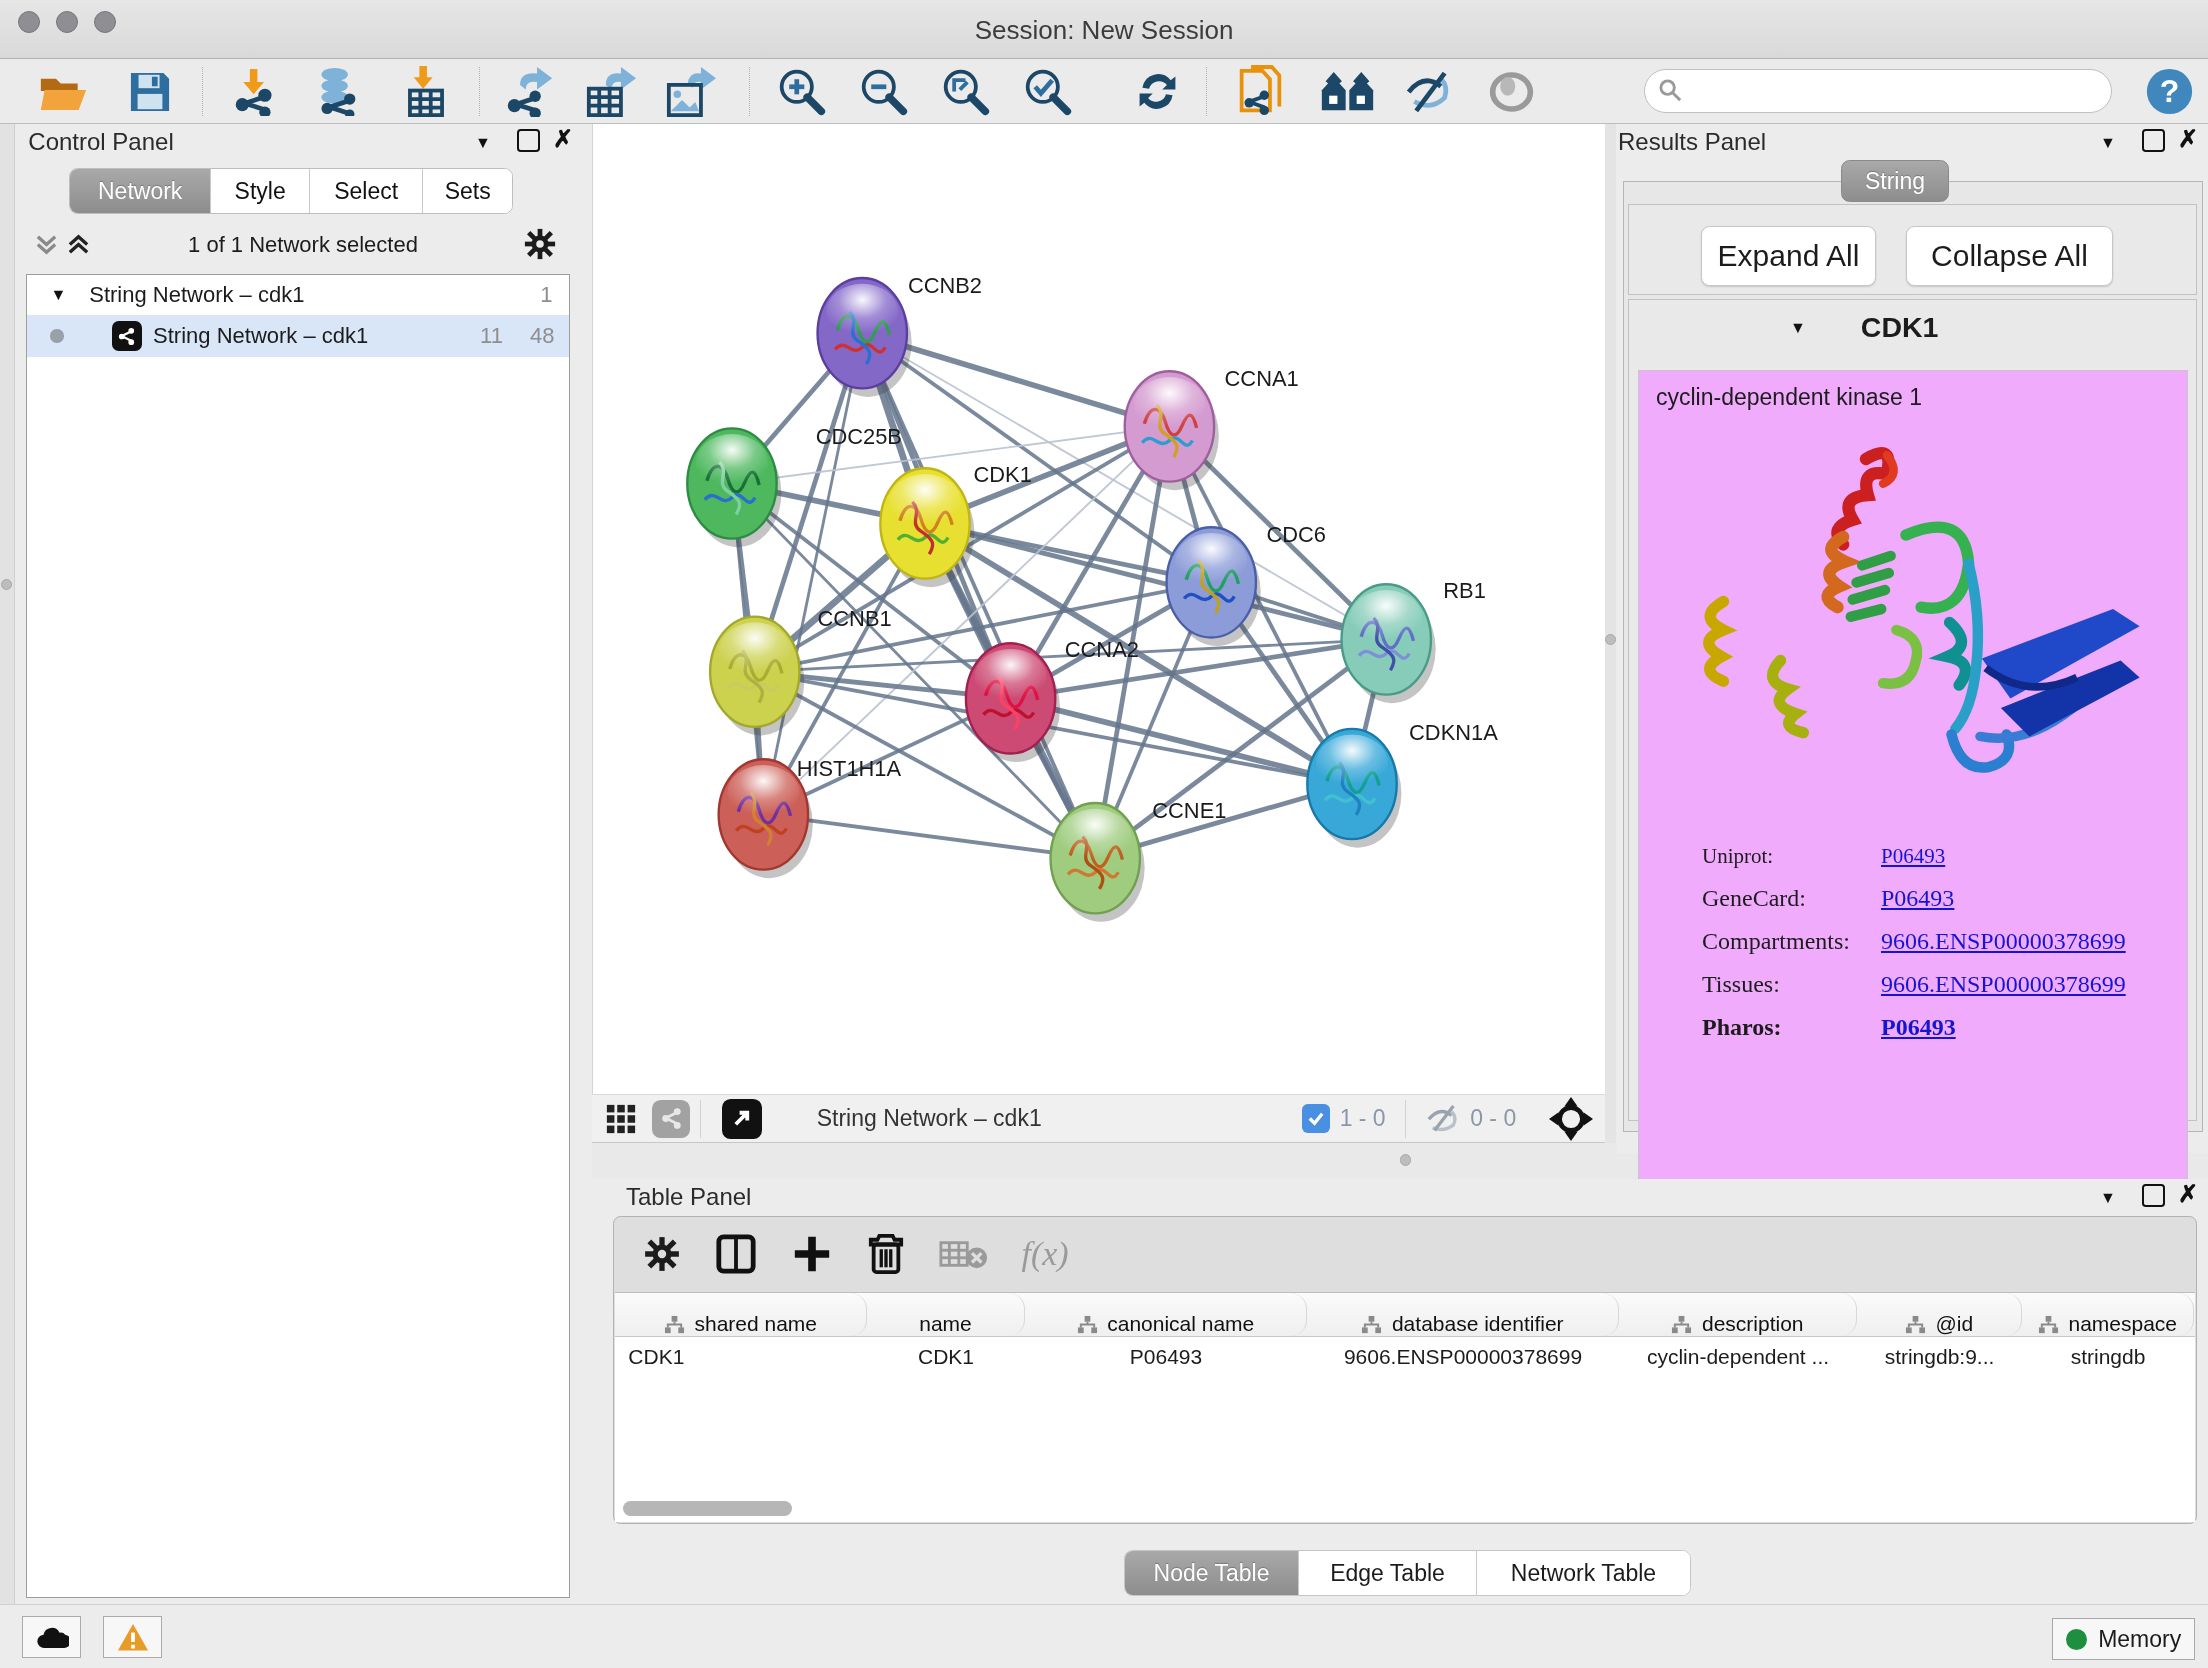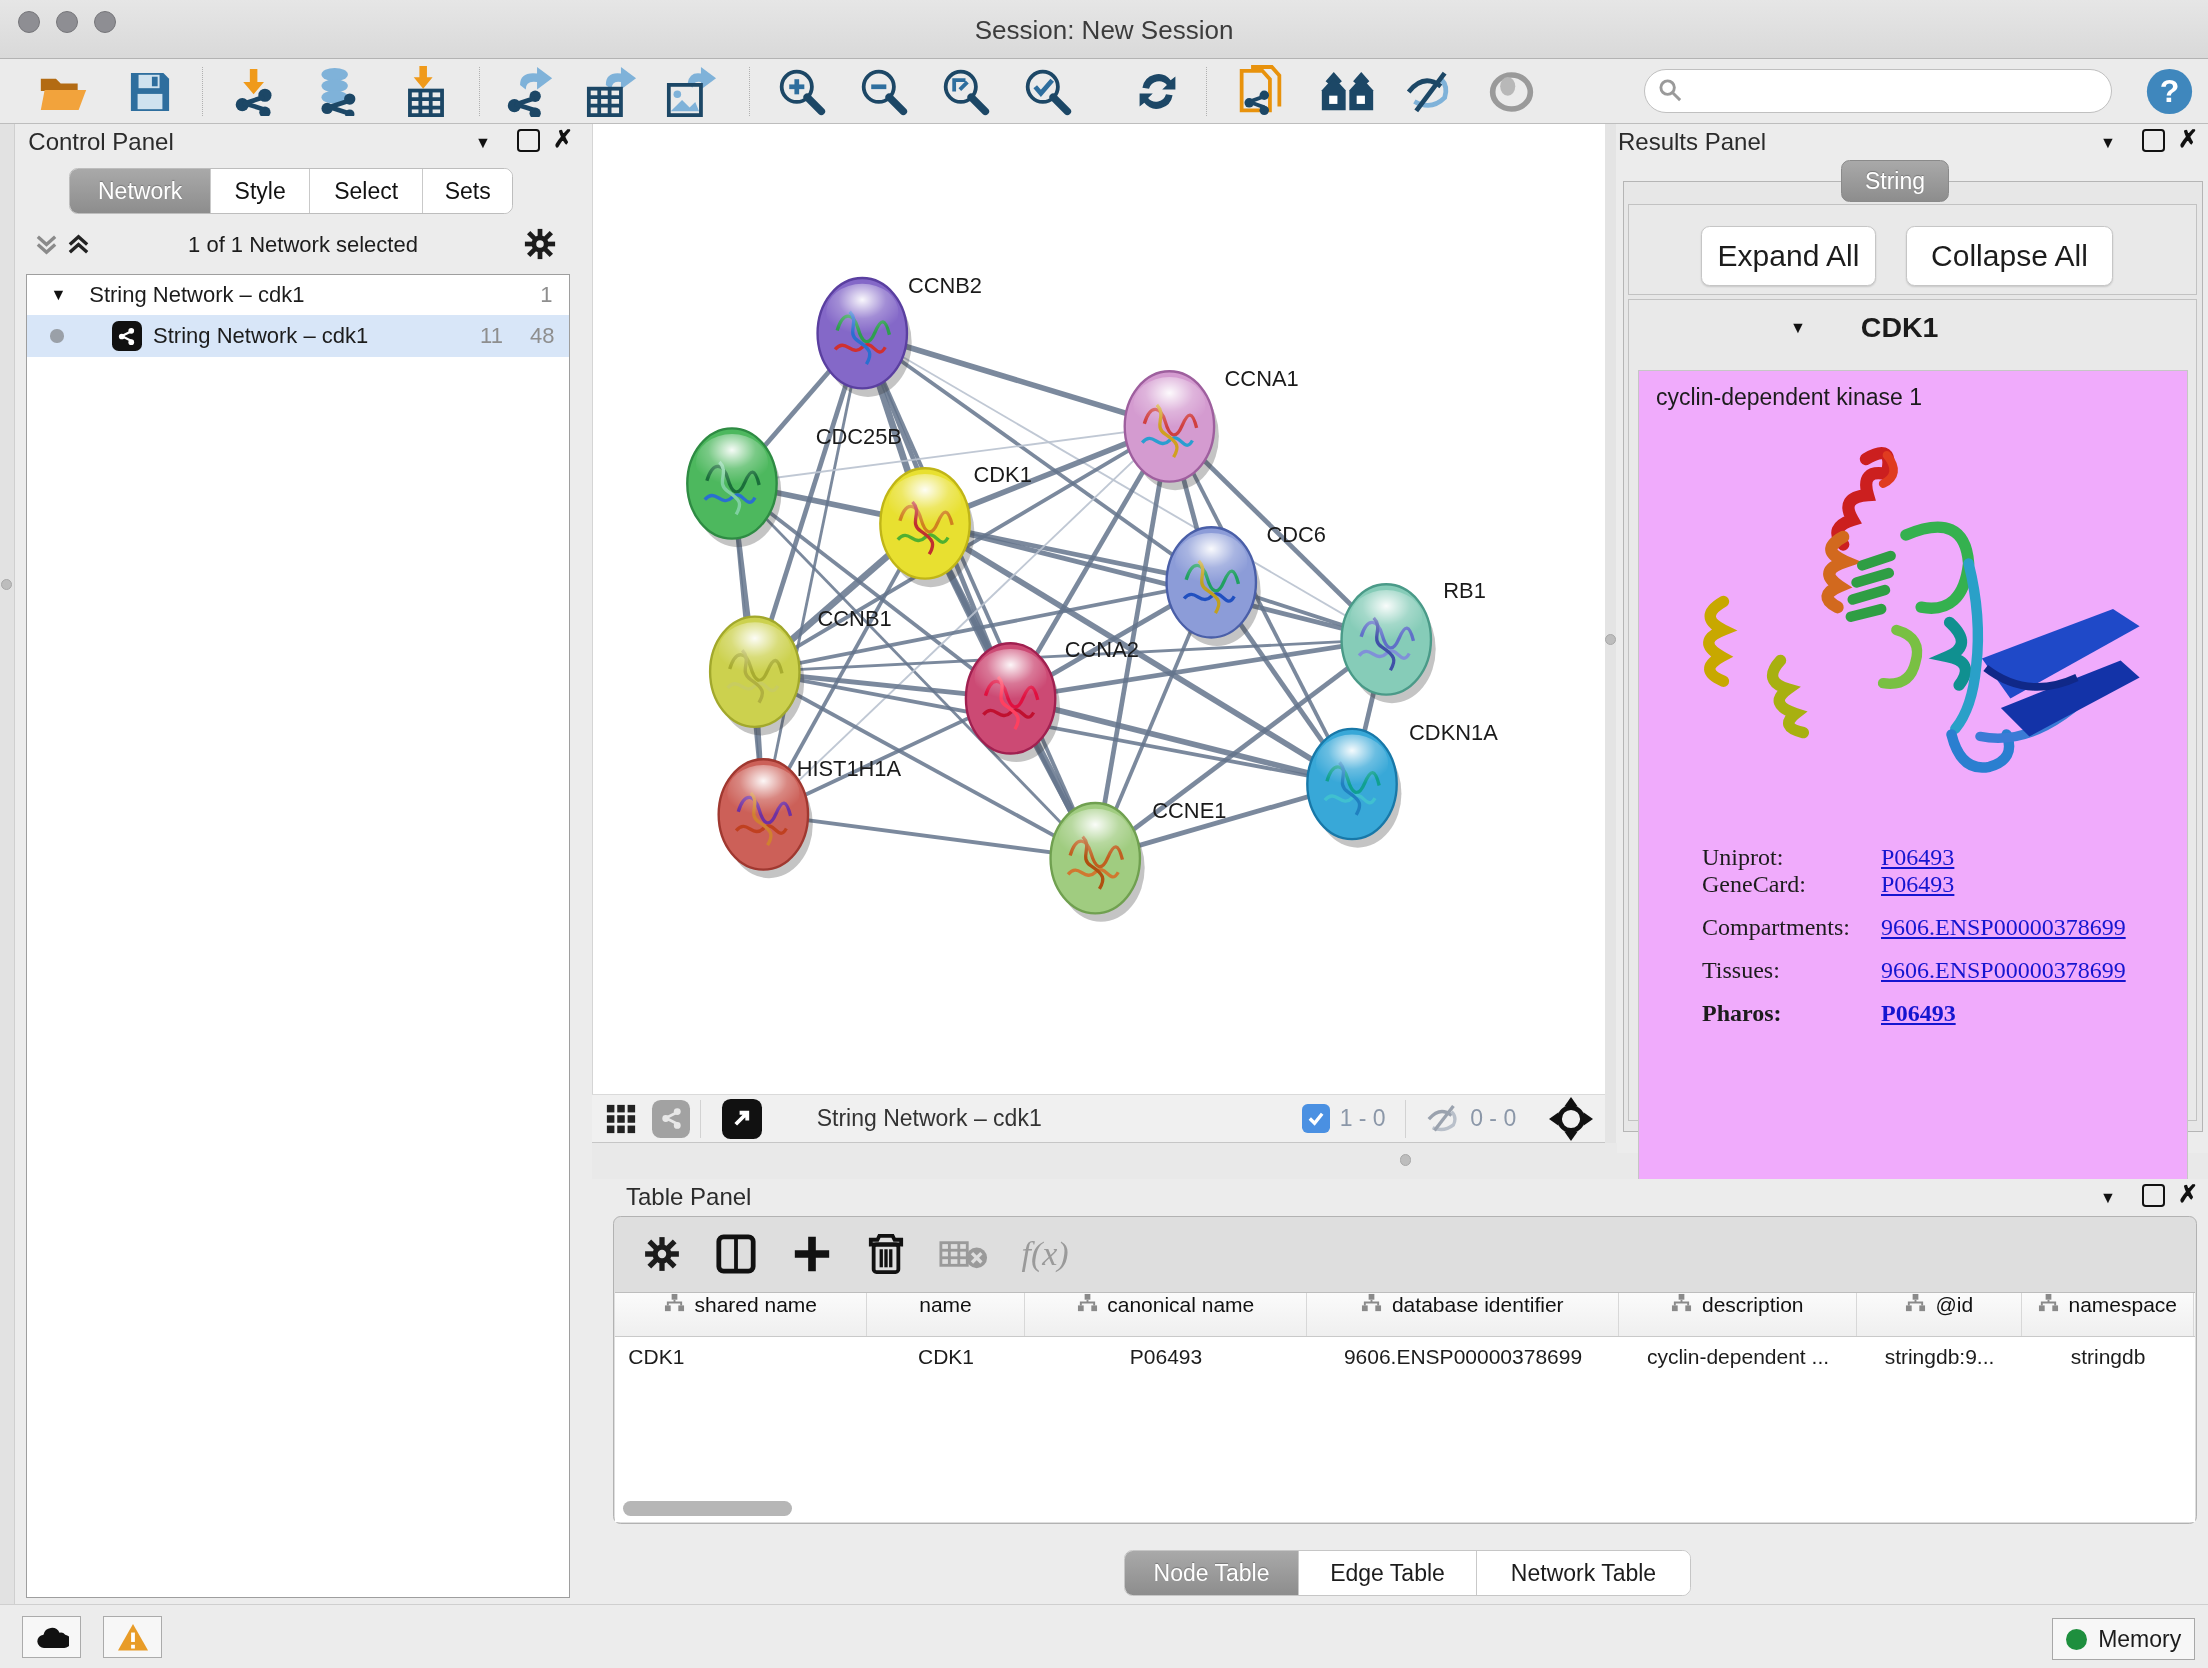--- a/index.html
+++ b/index.html
@@ -63,22 +63,22 @@
   .rp-gene-row { left:1630px; top:302px; width:565px; height:51px; display:flex; align-items:center; }
   .rp-inner { left:1638px; top:370px; width:550px; height:832px; background:#f0abfc; border:1px solid #c6c6c6; }
   .serif { font-family:"Liberation Serif", serif; }
   .xlink { color:#1515d0; text-decoration:underline; font-family:"Liberation Serif", serif; }
 
   
   .tablepanel { left:592px; top:1179px; width:1617px; height:424px; background:#ececec; }
   .tp-box { left:613px; top:1216px; width:1584px; height:308px; background:#dedede; border:1px solid #b2b2b2; border-radius:7.6px; }
   .tp-table { left:615px; top:1292px; width:1580px; height:230px; background:#ffffff; border-top:1px solid #bdbdbd; }
   .tp-header { display:flex; height:44px; background:linear-gradient(#fbfbfb,#efefef); border-bottom:1px solid #c9c9c9; }
-  .tp-col { display:flex; align-items:flex-start; justify-content:center; gap:9.5px; font-size:21px; color:#111;
-    border-right:1px solid #d8d8d8; overflow:hidden; white-space:nowrap; }
+  .tp-col { display:flex; align-items:flex-end; justify-content:center; gap:9.5px; font-size:21px; color:#111;
+    border-right:1px solid #d8d8d8; overflow:hidden; white-space:nowrap;border-radius:16px; }
   .tp-rowcells { display:flex; height:40px; font-size:21px; }
   .tp-cell { display:flex; align-items:center; overflow:hidden; white-space:nowrap; padding:0 13.3px; }
   .hscroll-thumb { left:623px; top:1501px; width:169px; height:15px; border-radius:7.6px; background:#b6b6b6; }
   .bottom-tabs { left:1124px; top:1550px; height:46px; display:flex; border:1px solid #c6c6c6; border-radius:8.6px; overflow:hidden; background:#fff; }
   .bt { display:flex; align-items:center; justify-content:center; font-size:23px; border-right:1px solid #c9c9c9; background:#fff; }
   .bt:last-child { border-right:none; }
   .bt.sel { background:linear-gradient(#a9a9a9,#8d8d8d); color:#fff; text-shadow:0 -1px 1px #777; }
 
   
   .statusbar { left:0; top:1604px; width:2208px; height:65px; background:#ececec; border-top:1px solid #cfcfcf; }
@@ -677,21 +677,21 @@
         <path d="M298 212 q26 24 -2 36 q30 6 12 30" stroke="#109090" stroke-width="12"></path>
         <path d="M318 150 q14 56 8 108 q-4 44 -22 66" stroke="#2aa0c8" stroke-width="11"></path>
         <path d="M300 330 q10 40 40 34 q28 -8 18 -34" stroke="#2a7fd0" stroke-width="11"></path>
         <path d="M330 332 q60 12 122 -52" stroke="#3a7bd5" stroke-width="10"></path>
       </g>
       <path d="M332 250 L470 198 L498 216 L362 292 Z" fill="#1f49c8"></path>
       <path d="M352 302 L478 252 L498 270 L382 332 Z" fill="#1333a8"></path>
       <path d="M336 260 q44 34 96 10" fill="none" stroke="#102888" stroke-width="8"></path>
     </svg>
     <div id="crosslinks" style="margin:5.7px 0 0 63px;">
-        <div style="display: flex; font-size: 24px;  align-items: center;">
+        <div style="display: flex; font-size: 21px; margin-bottom: 16px; align-items: center;">
           <span class="serif" style="width: 179px;">Uniprot:</span>
           <span class="xlink">P06493</span>
         </div>
         <div style="display: flex; font-size: 24px; margin-bottom: 16px;">
           <span class="serif" style="width: 179px;">GeneCard:</span>
           <span class="xlink">P06493</span>
         </div>
         <div style="display: flex; font-size: 24px; margin-bottom: 16px;">
           <span class="serif" style="width: 179px;">Compartments:</span>
           <span class="xlink">9606.ENSP00000378699</span>

